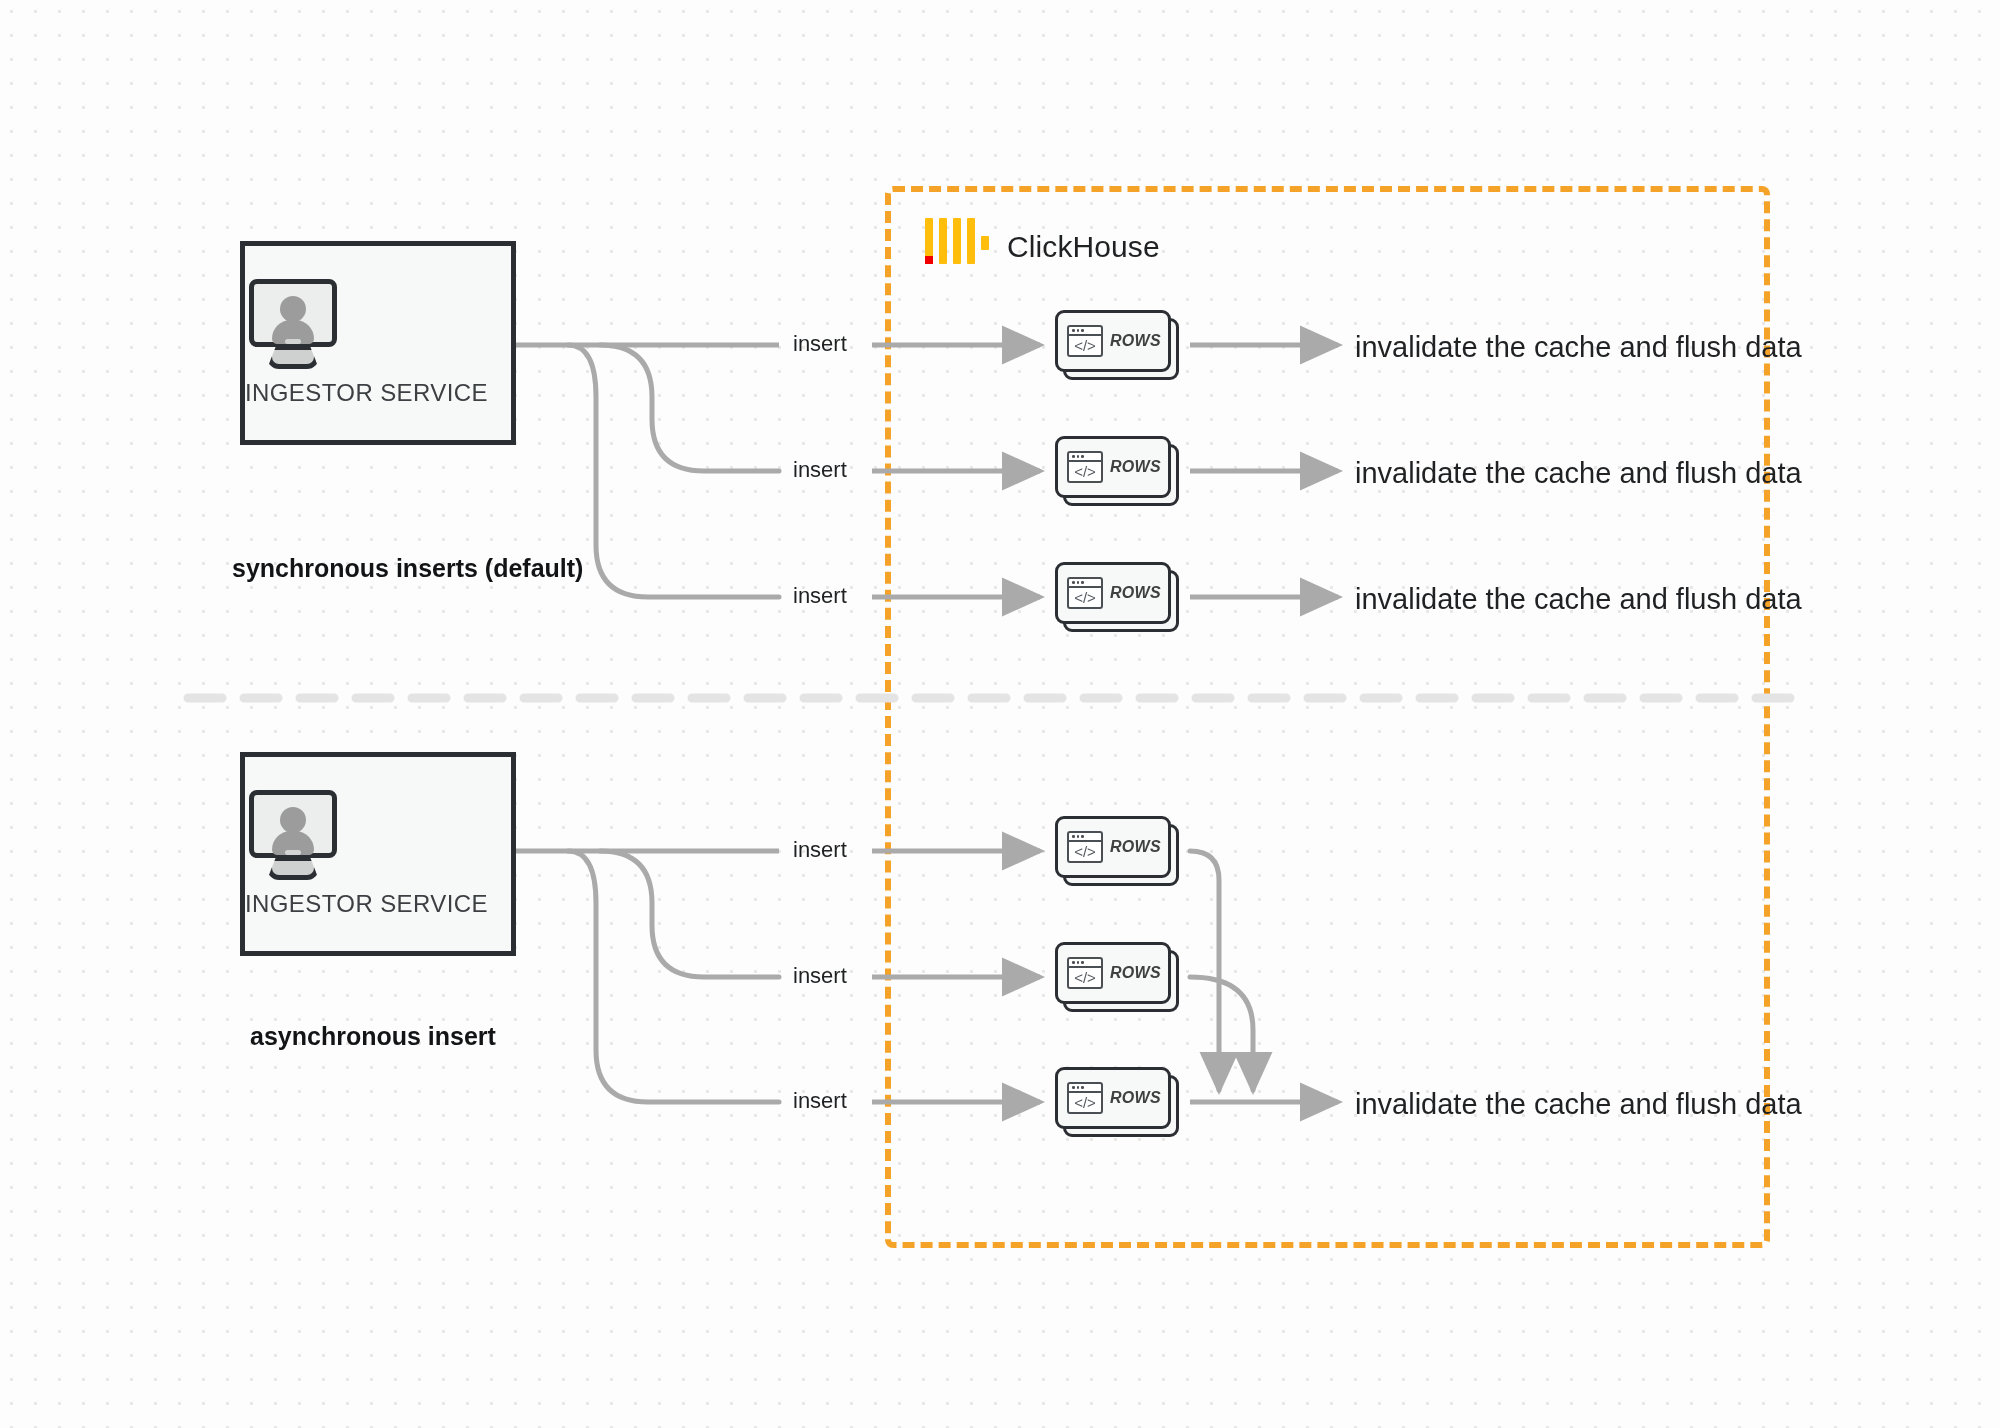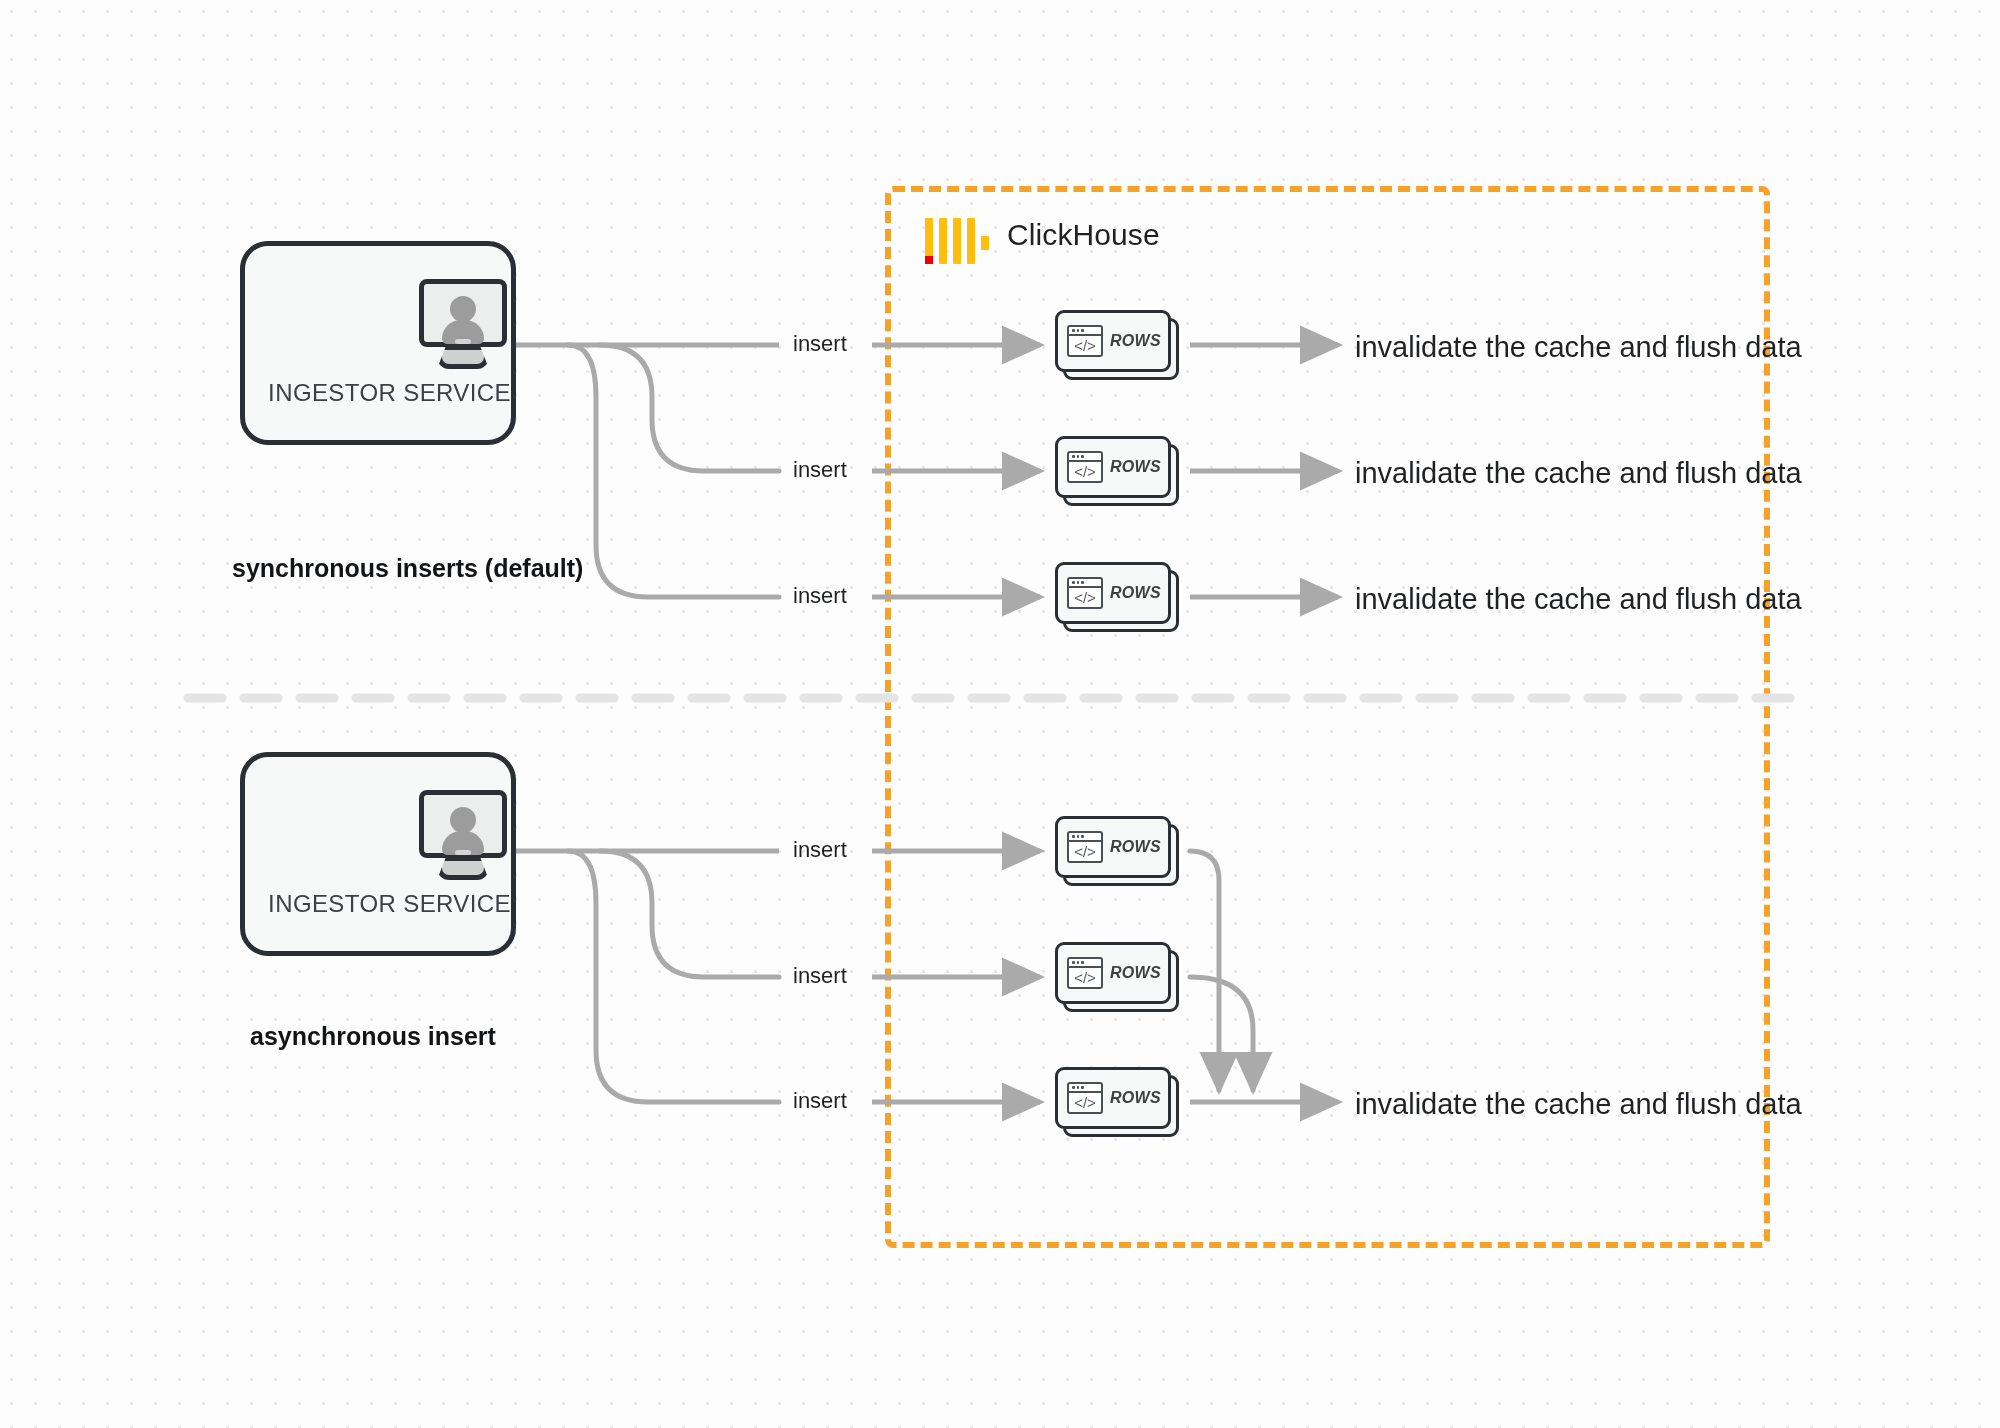--- a/index.html
+++ b/index.html
@@ -36,21 +36,21 @@
     height: 1062px;
     border: 6px dashed #f5a228;
     border-radius: 8px;
     box-sizing: border-box;
   }
   .ch-header {
     position: absolute;
     left: 925px;
     top: 218px;
     display: flex;
-    align-items: flex-start;
+    align-items: flex-end;
     gap: 22px;
   }
   .ch-logo {
     position: relative;
     width: 60px;
     height: 46px;
   }
   .ch-logo .bar {
     position: absolute;
     top: 0;
@@ -87,25 +87,25 @@
     white-space: nowrap;
   }
 
   
   .ingestor {
     position: absolute;
     width: 276px;
     height: 204px;
     background: #f7f8f8;
     border: 5px solid #2b2f33;
-    border-radius: 28px;
+    border-radius: 0;
     box-sizing: border-box;
     display: flex;
     flex-direction: column;
-    align-items: flex-end;
+    align-items: flex-start;
     justify-content: center;
   }
   .ingestor.sync  { left: 240px; top: 241px; }
   .ingestor.async { left: 240px; top: 752px; }
 
   .monitor {
     position: relative;
     width: 96px;
     height: 90px;
     margin-bottom: 10px;

